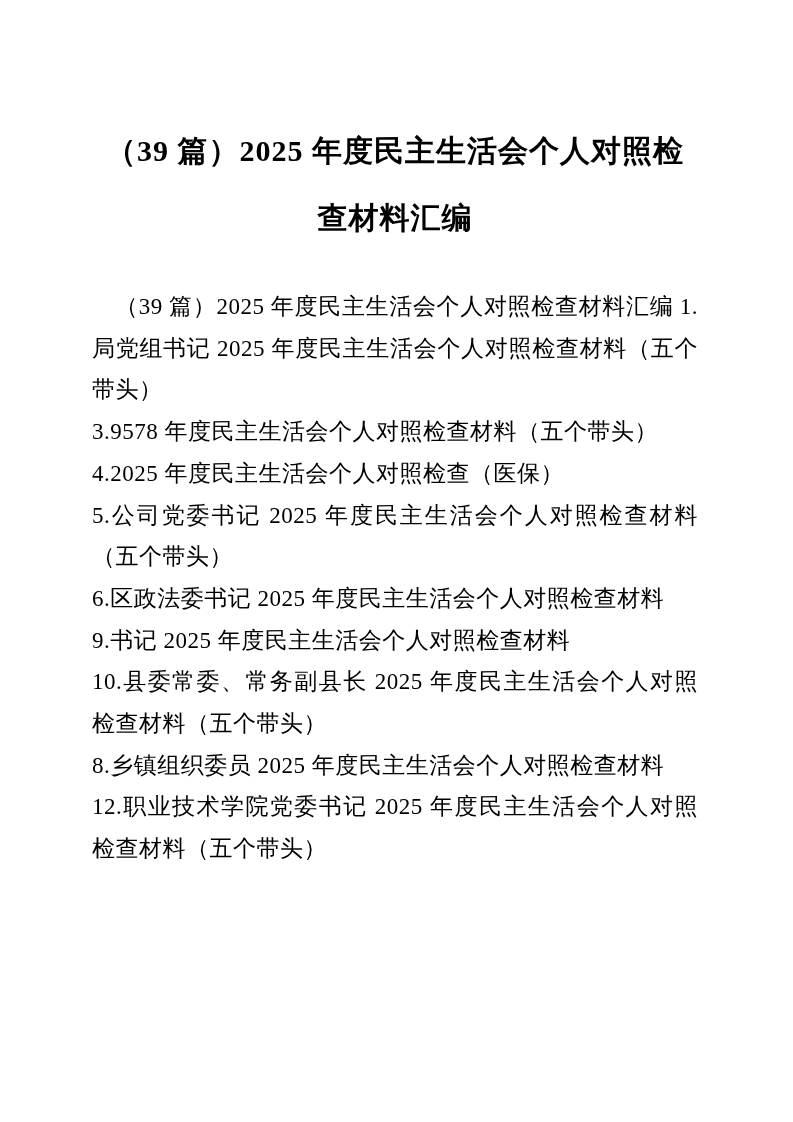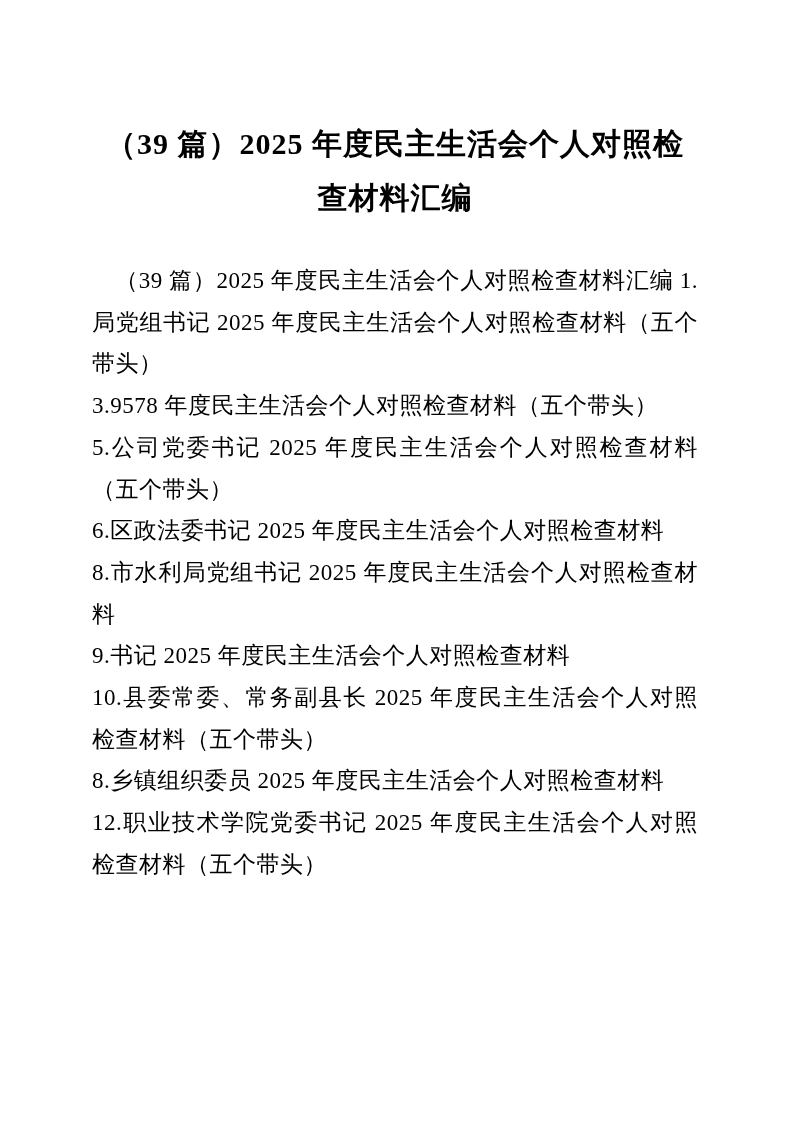--- a/index.html
+++ b/index.html
@@ -16,21 +16,21 @@
     color: #000000;
     font-family: "Liberation Serif", "DejaVu Serif", serif;
     overflow: hidden;
     box-sizing: border-box;
     padding: 117px 95px 0 92px;
   }
   .doc-title {
     margin: 0;
     font-size: 30px;
     font-weight: bold;
-    line-height: 54px;
+    line-height: 67px;
     text-align: center;
     letter-spacing: 1px;
     color: #000000;
   }
   .doc-body {
     margin-top: 35px;
   }
   .doc-body p {
     margin: 0;
     font-size: 23px;
@@ -47,21 +47,21 @@
   }
 </style>
 </head>
 <body>
 
 <div class="page">
   <h1 class="doc-title">（39 篇）2025 年度民主生活会个人对照检查材料汇编</h1>
   <div class="doc-body" id="doc-body">
       <p>（39 篇）2025 年度民主生活会个人对照检查材料汇编 1.局党组书记 2025 年度民主生活会个人对照检查材料（五个带头）</p>
       <p>3.9578 年度民主生活会个人对照检查材料（五个带头）</p>
+      <p>4.2025 年度民主生活会个人对照检查（医保）</p>
       <p>5.公司党委书记 2025 年度民主生活会个人对照检查材料（五个带头）</p>
       <p>6.区政法委书记 2025 年度民主生活会个人对照检查材料</p>
-      <p>8.市水利局党组书记 2025 年度民主生活会个人对照检查材料</p>
       <p>9.书记 2025 年度民主生活会个人对照检查材料</p>
       <p>10.县委常委、常务副县长 2025 年度民主生活会个人对照检查材料（五个带头）</p>
       <p>8.乡镇组织委员 2025 年度民主生活会个人对照检查材料</p>
       <p>12.职业技术学院党委书记 2025 年度民主生活会个人对照检查材料（五个带头）</p>
     </div>
 </div>
 
 </body></html>

